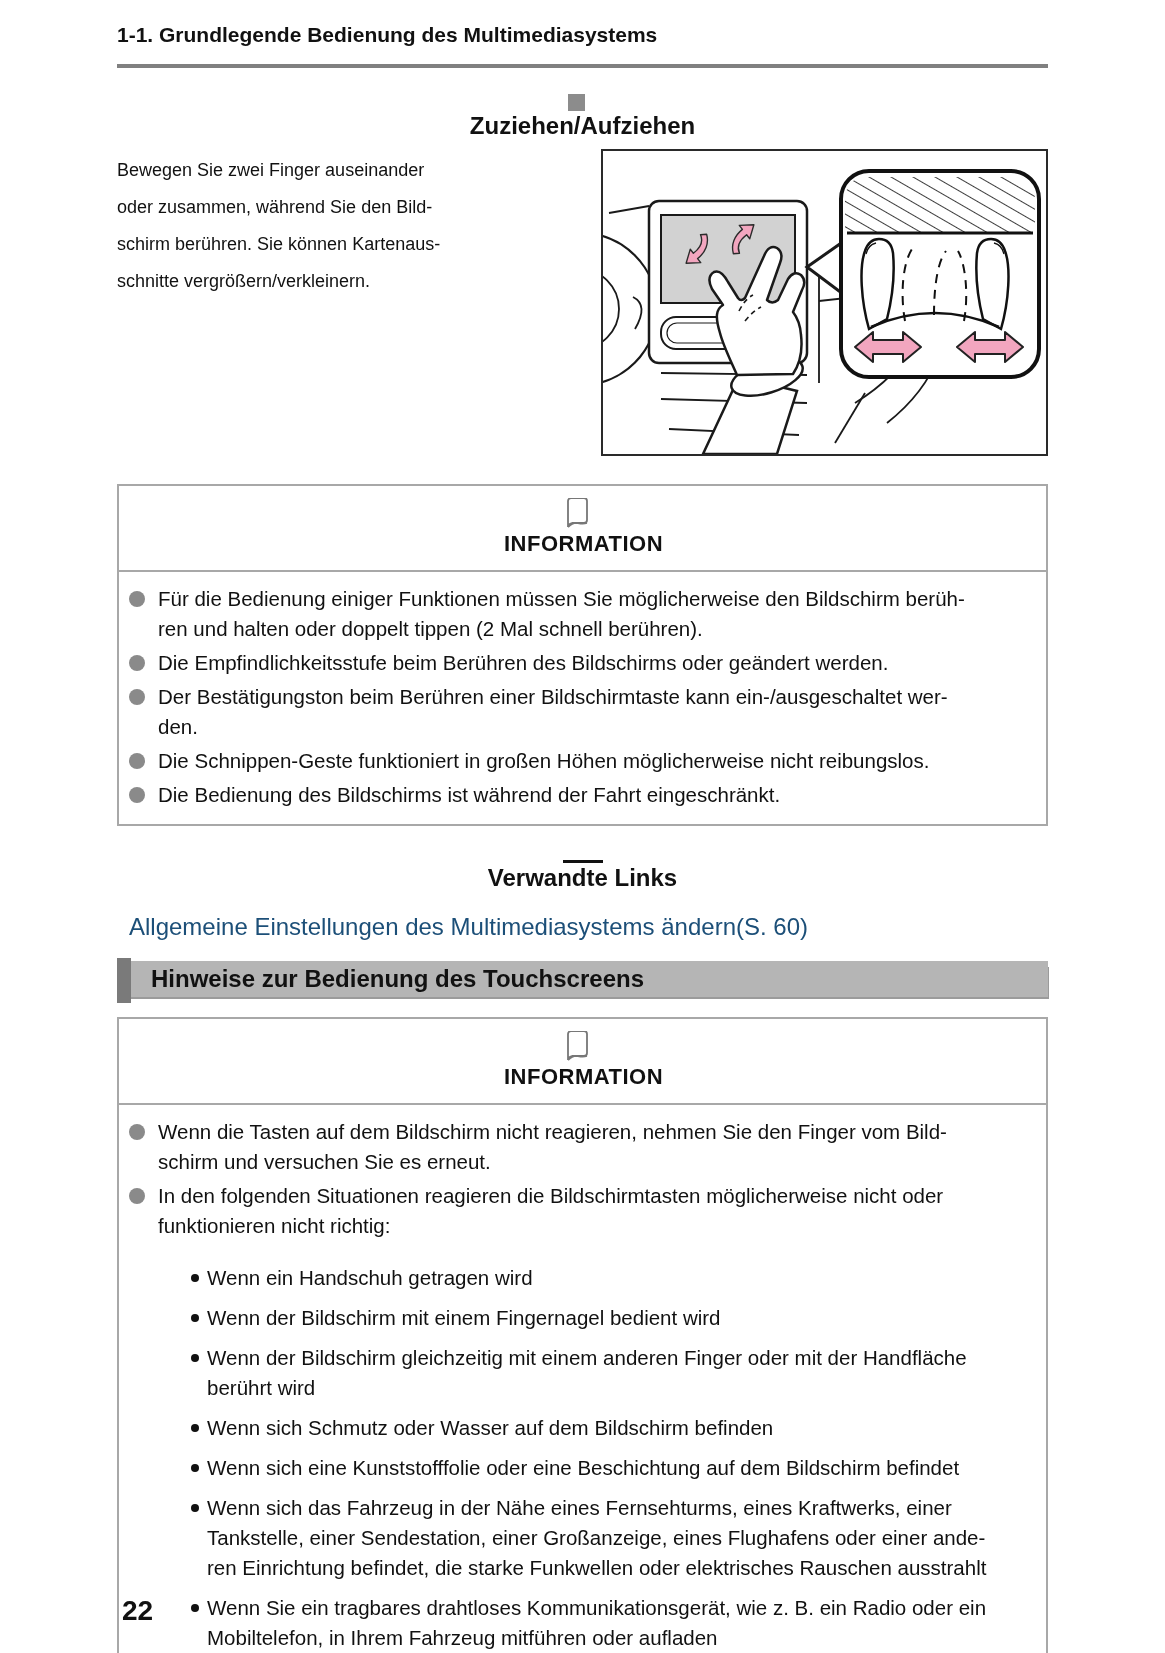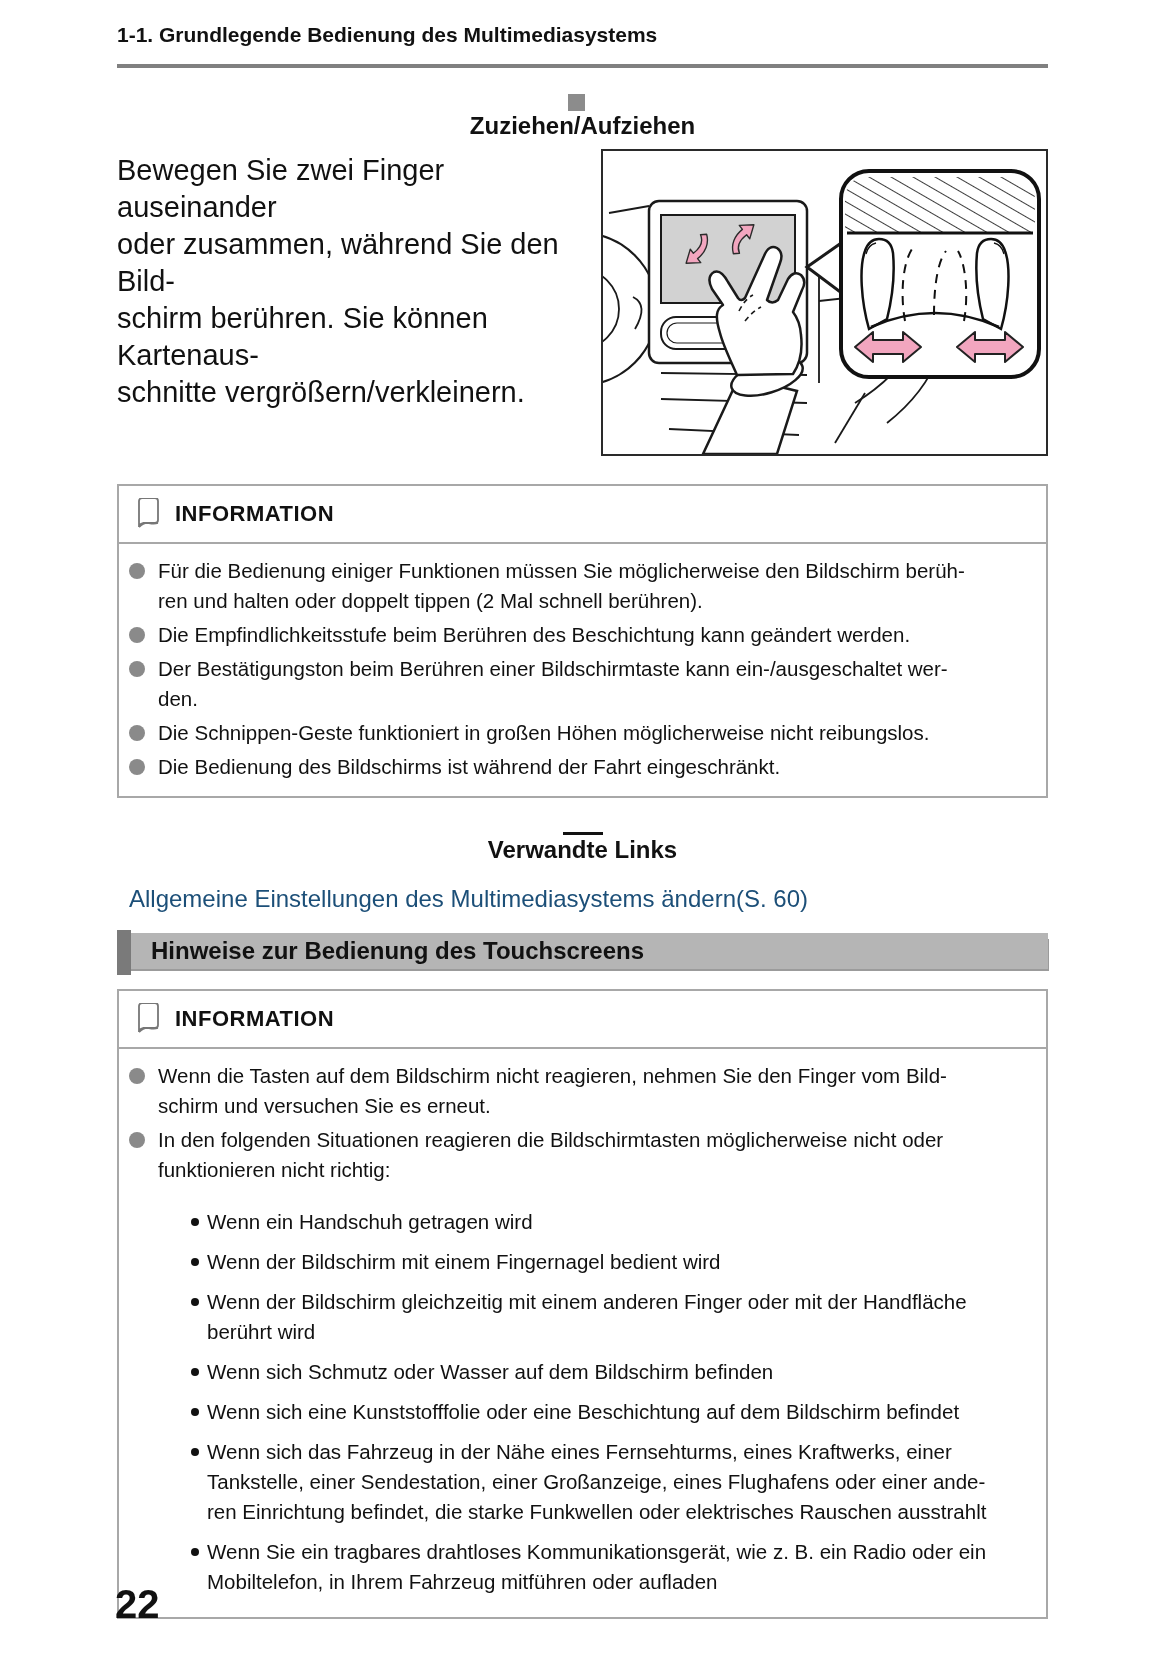--- a/index.html
+++ b/index.html
@@ -12,27 +12,27 @@
   .breadcrumb{font-size:21px;font-weight:bold;line-height:26px;}
   .top-rule{height:4px;background:#808080;margin-top:16px;}
 
   
   .sec-head{margin-top:26px;display:flex;align-items:center;flex-direction:column;}
   .sq{width:17px;height:17px;background:#8c8c8c;margin-right:13px;flex:none;}
   .sec-title{font-size:24px;font-weight:bold;line-height:30px;}
 
   
   .intro-row{margin-top:8px;display:flex;align-items:flex-start;justify-content:space-between;}
-  .intro-text{width:478px;font-size:29px;line-height:37px;margin-top:3px;}
+  .intro-text{width:478px;font-size:18px;line-height:37px;margin-top:3px;}
   .figure{flex:none;width:443px;height:303px;border:2px solid #2a2a2a;background:#fff;}
   .figure svg{display:block;}
 
   
   .info-box{border:2px solid #a8a8a8;margin-top:28px;background:#fff;}
-  .info-head{display:flex;align-items:center;padding:12px 14px 12px 16px;}
+  .info-head{display:flex;align-items:center;padding:12px 14px 12px 16px;flex-direction:column;}
   .info-head .bicon{flex:none;margin-right:14px;}
   .info-label{font-size:22px;font-weight:bold;letter-spacing:0.5px;line-height:28px;}
   .info-div{border-top:2px solid #a8a8a8;}
   .info-body{padding:12px 10px 10px 8px;}
   .bullet-item{position:relative;padding-left:31px;margin:0 0 4px 0;
                font-size:20.5px;line-height:30px;}
   .bullet-item .dotg{position:absolute;left:2px;top:7px;width:16px;height:16px;
                      border-radius:50%;background:#8a8a8a;}
   .sub-list{margin-top:22px;}
   .sub-item{position:relative;margin:0 0 10px 33px;padding-left:16px;
@@ -48,21 +48,21 @@
   .rel-link{display:inline-block;margin-top:18px;margin-left:12px;font-size:24px;line-height:32px;
             color:#1c4f78;text-decoration:none;cursor:pointer;}
 
   
   .section-bar{position:relative;margin-top:18px;height:36px;background:#b5b5b5;
                display:flex;align-items:center;padding-left:34px;
                box-shadow:3px 4px 0 -2px #9b9b9b;}
   .section-bar .accent{position:absolute;left:0;top:-3px;bottom:-6px;width:14px;background:#7a7a7a;}
   .bar-title{font-size:24px;font-weight:bold;}
 
-  .page-num{position:absolute;left:115px;bottom:26px;font-size:40px;font-weight:bold;}
+  .page-num{position:absolute;left:122px;bottom:26px;font-size:28px;font-weight:bold;}
 </style>
 </head>
 <body>
 
 <div class="page">
 
   <div class="breadcrumb">1-1. Grundlegende Bedienung des Multimediasystems</div>
   <div class="top-rule"></div>
 
   <div class="sec-head">
@@ -168,21 +168,21 @@
       <svg class="bicon" width="26" height="32" viewBox="0 0 26 32">
         <path d="M4,3 a3,3 0 0 1 3,-3 h13 a3,3 0 0 1 3,3 v19 a3,3 0 0 1 -3,3 h-12 q-4,1 -4,4 Z" fill="none" stroke="#777" stroke-width="1.8"></path>
         <path d="M4,29 q5,-5 10,-4 t9,0" fill="none" stroke="#777" stroke-width="1.8"></path>
       </svg>
       <span class="info-label">INFORMATION</span>
     </div>
     <div class="info-div"></div>
     <div class="info-body">
       <div class="bullet-item"><span class="dotg"></span><span class="ml">Für die Bedienung einiger Funktionen müssen Sie möglicherweise den Bildschirm berüh-
 ren und halten oder doppelt tippen (2 Mal schnell berühren).</span></div>
-      <div class="bullet-item"><span class="dotg"></span><span class="ml">Die Empfindlichkeitsstufe beim Berühren des Beschichtung kann geändert werden.</span></div>
+      <div class="bullet-item"><span class="dotg"></span><span class="ml">Die Empfindlichkeitsstufe beim Berühren des Bildschirms oder geändert werden.</span></div>
       <div class="bullet-item"><span class="dotg"></span><span class="ml">Der Bestätigungston beim Berühren einer Bildschirmtaste kann ein-/ausgeschaltet wer-
 den.</span></div>
       <div class="bullet-item"><span class="dotg"></span><span class="ml">Die Schnippen-Geste funktioniert in großen Höhen möglicherweise nicht reibungslos.</span></div>
       <div class="bullet-item"><span class="dotg"></span><span class="ml">Die Bedienung des Bildschirms ist während der Fahrt eingeschränkt.</span></div>
     </div>
   </div>
 
   
   <div class="rel-head">
     <span class="rel-line-s"></span>

